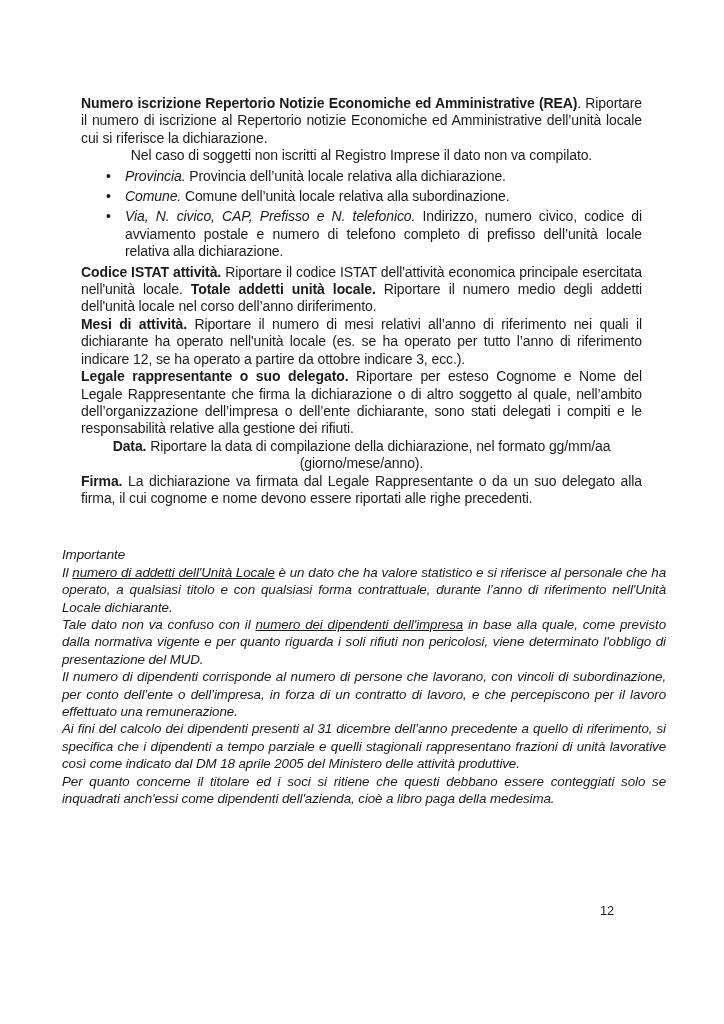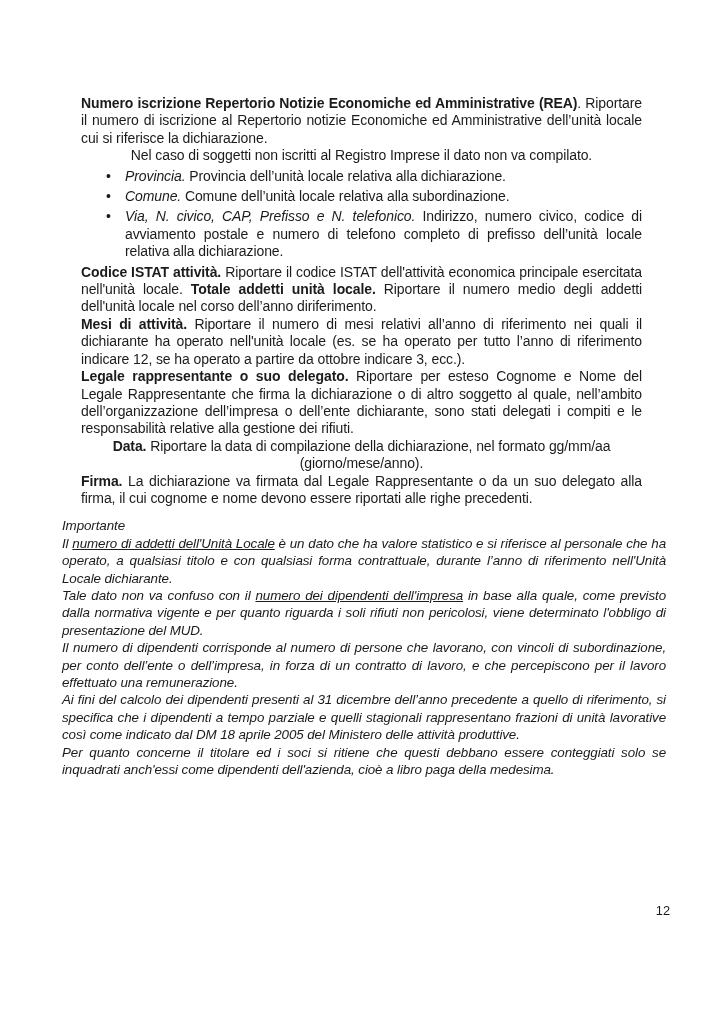--- a/index.html
+++ b/index.html
@@ -37,34 +37,34 @@
     margin: 3px 0;
     text-align: justify;
   }
   .bullet-item .dot {
     position: absolute;
     left: 25px;
     top: 0;
     font-style: normal;
   }
   .important {
-    margin: 10px 58px 0 62px;
+    margin: 39px 58px 0 62px;
     width: 604px;
     font-style: italic;
     font-size: 13.4px;
     line-height: 17.4px;
     letter-spacing: -0.1px;
   }
   .ipara { margin: 0; }
   .page-number {
     position: absolute;
     top: 903px;
     left: 600px;
     width: 70px;
-    text-align: right;
+    text-align: left;
     font-size: 12.8px;
   }
 </style>
 </head>
 <body>
 
 <div class="page">
   <div class="content">
 
     <div class="instructions">

